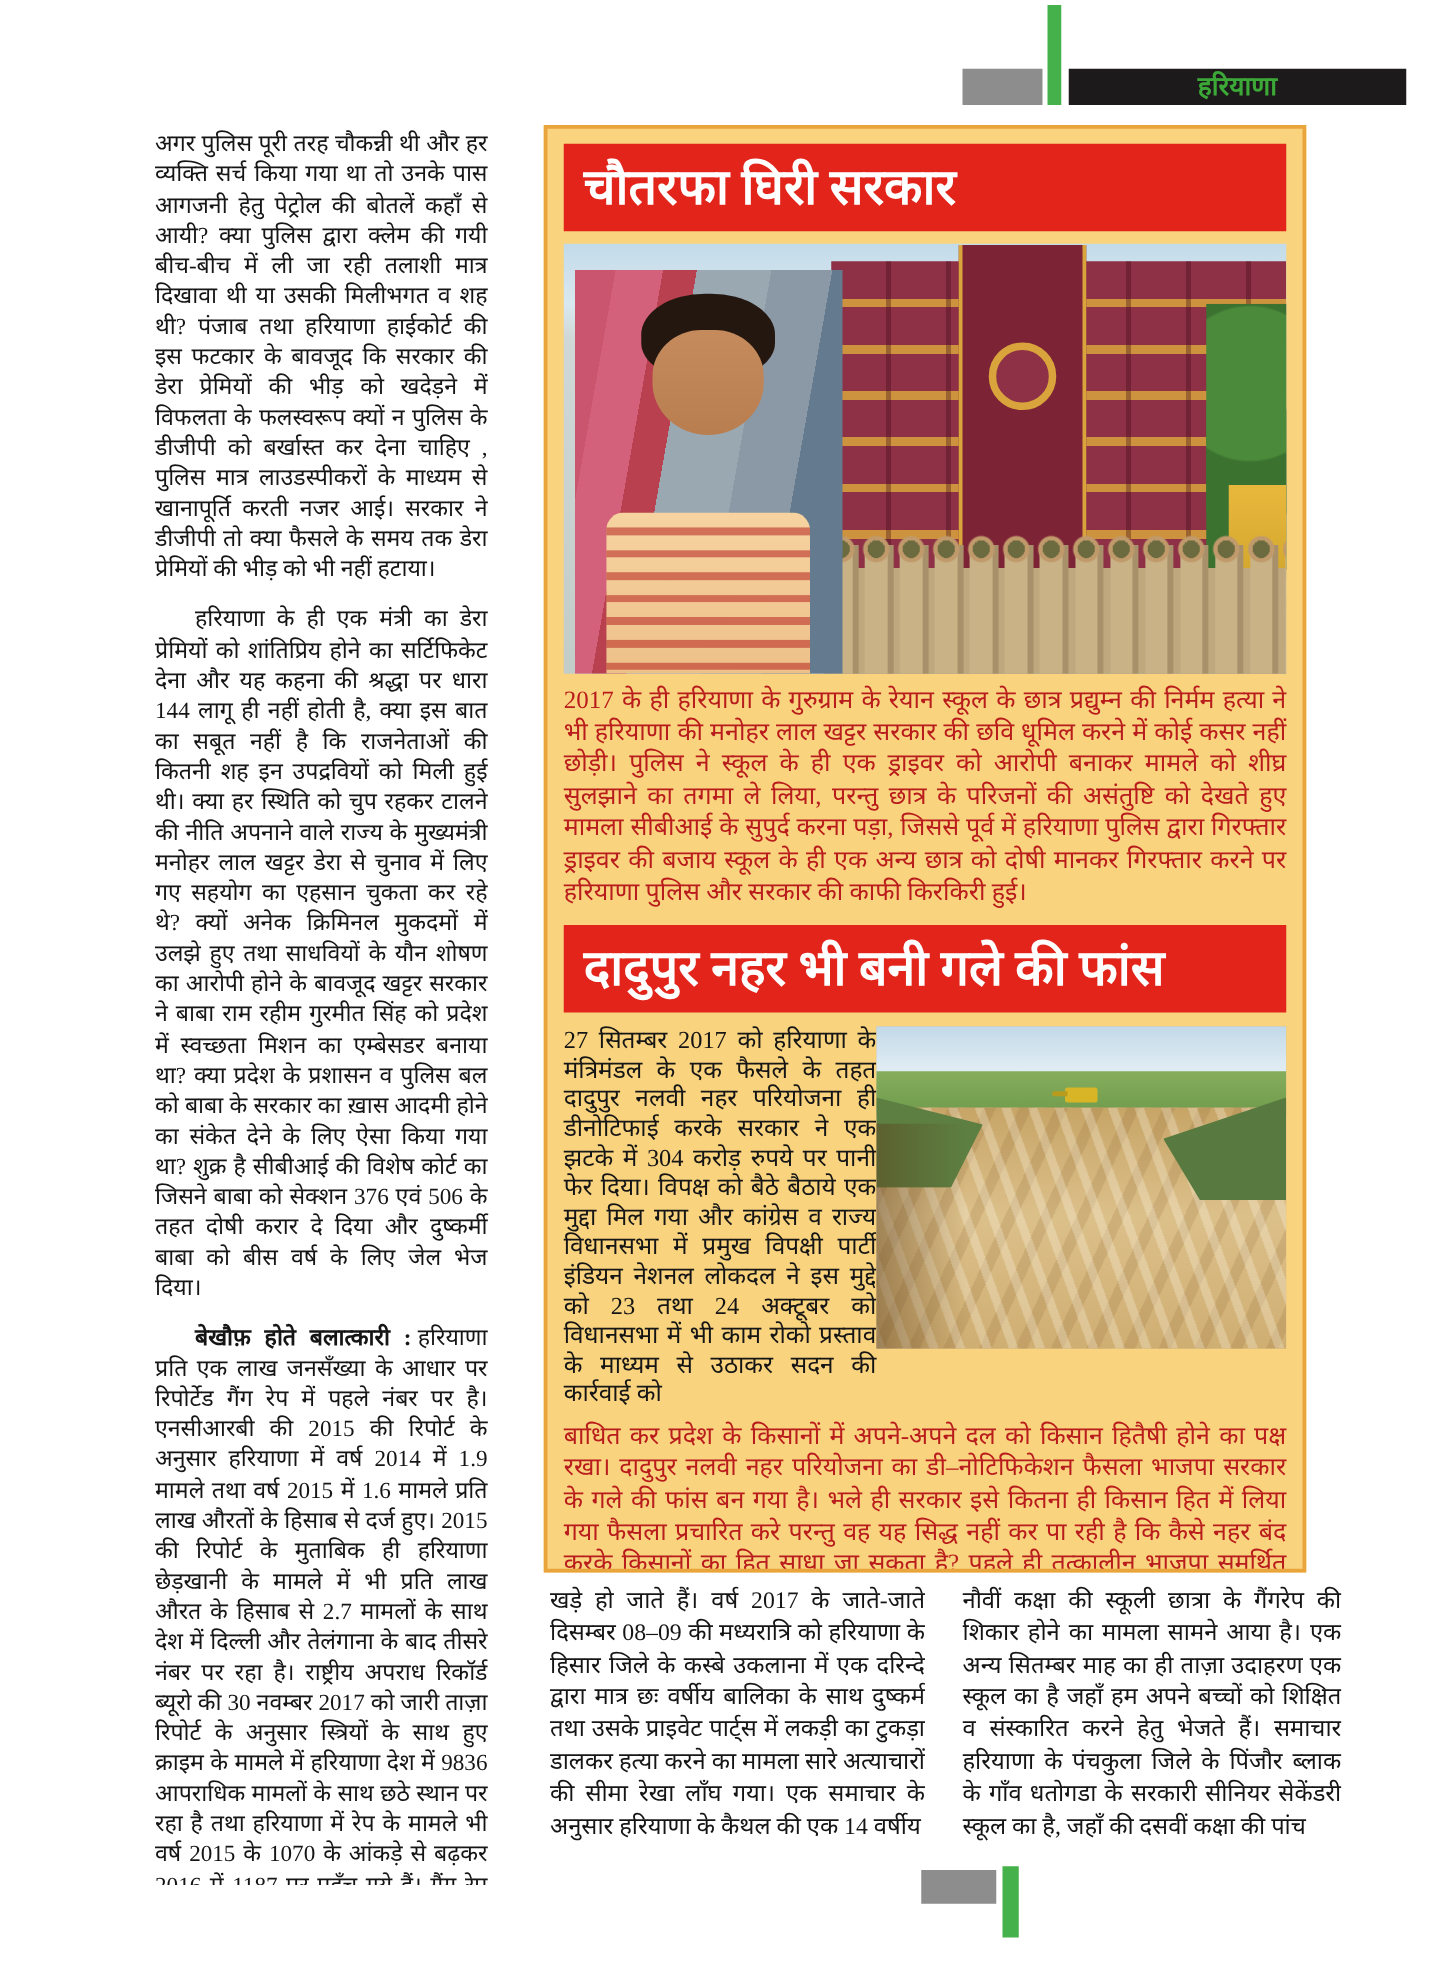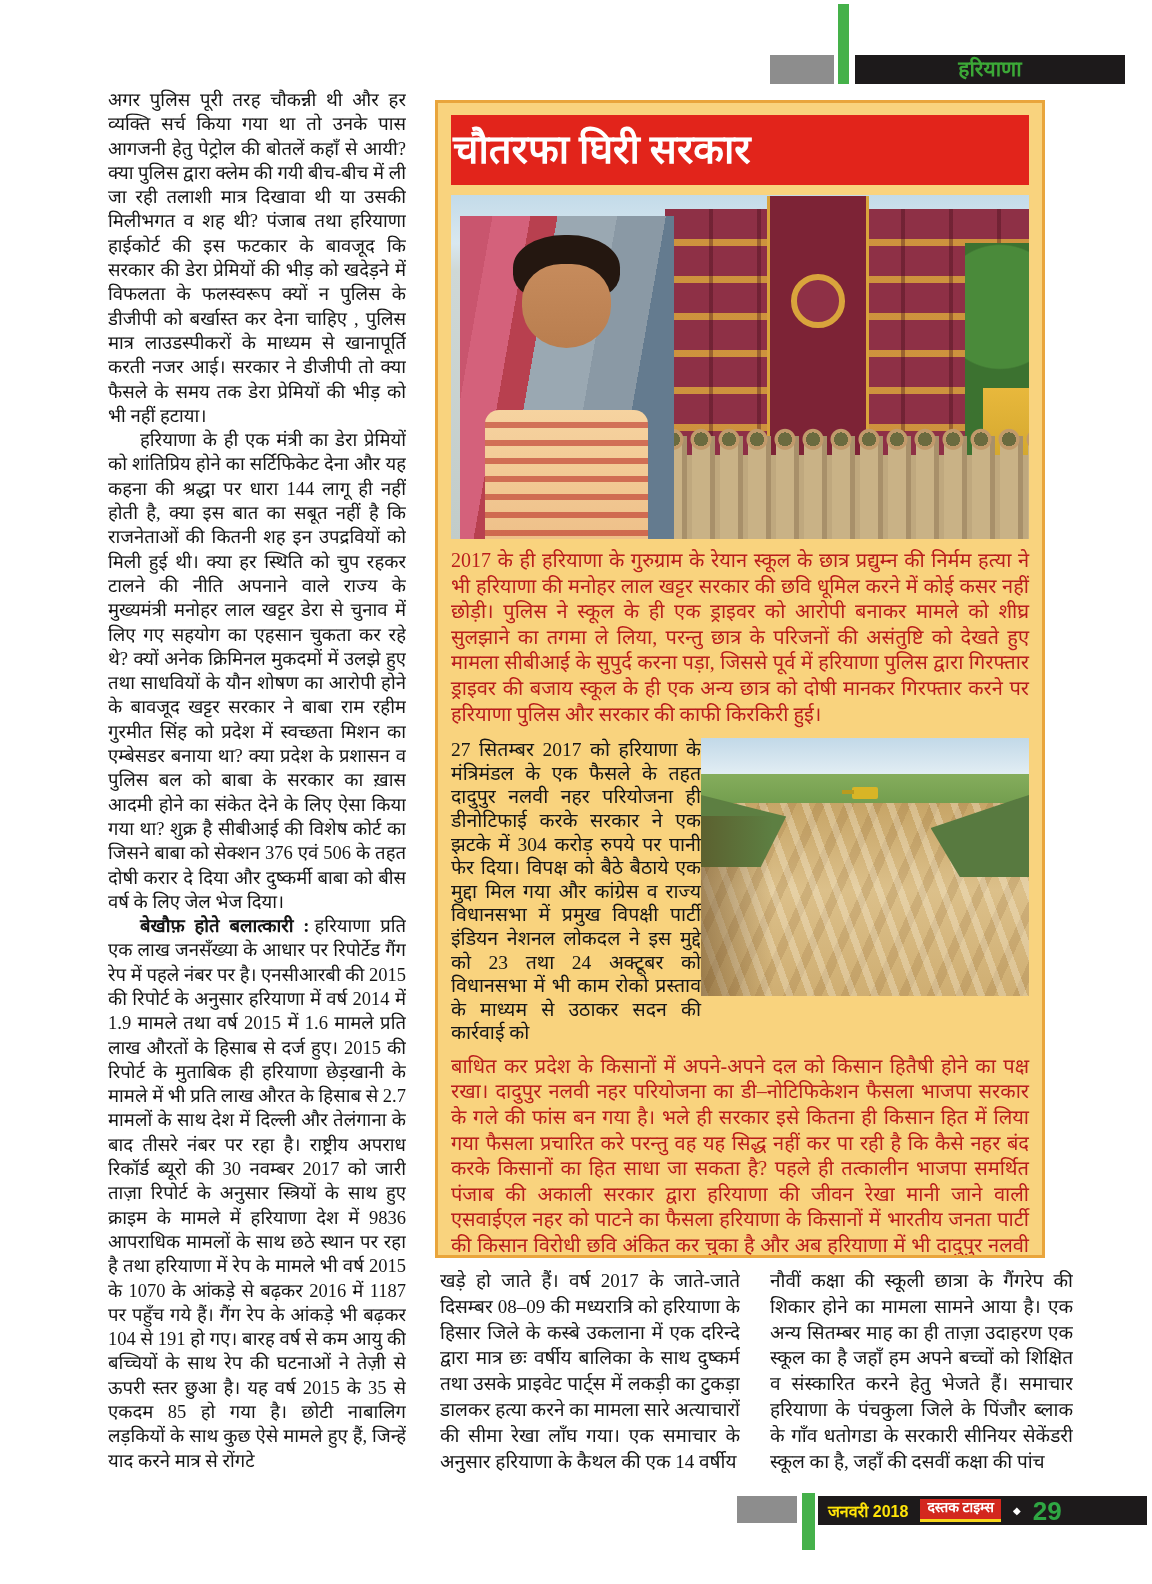--- a/index.html
+++ b/index.html
@@ -13,28 +13,28 @@
   
   .hdr-gray  { position:absolute; left:770px; top:55px; width:64px; height:29px; background:#8d8d8d; }
   .hdr-green { position:absolute; left:838px; top:4px;  width:11px; height:80px; background:#45b14a; }
   .hdr-black { position:absolute; left:855px; top:55px; width:270px; height:29px; background:#1d1a1b;
                display:flex; align-items:center; justify-content:center; }
   .hdr-black span { color:#3ca837; font-weight:bold; font-size:21px; line-height:1; }
 
   
   .left-col { position:absolute; left:108px; top:88px; width:298px; height:1420px;
               font-size:18.5px; line-height:24.3px; text-align:justify; overflow:hidden; }
-  .left-col p { margin:0; }
+  .left-col p { margin:16px; }
   .left-col p.ind { text-indent:32px; }
   .lead-bold { font-weight:bold; padding-right:5px; }
 
   
   .panel { position:absolute; left:435px; top:100px; width:610px; height:1158px;
            background:#f9d37e; border:3px solid #e9a53c; padding:12px 13px; overflow:hidden; }
-  .banner { background:#e2241b; height:70px; display:flex; align-items:center; padding-left:2px; }
+  .banner { background:#e2241b; height:70px; display:flex; align-items:center; padding-left:16px; }
   .banner span { color:#ffffff; font-weight:bold; font-size:40px; line-height:1; }
   .banner.second { margin-top:13px; }
   .story-body { font-size:20px; line-height:25.6px; text-align:justify; margin-top:9px; color:#b91c1c; }
 
   
   .collage { position:relative; height:344px; margin-top:10px; overflow:hidden;
              background:linear-gradient(180deg,#c3dbe9 0%,#d9e8f0 14%,#cfd8d6 22%,#c2ccc9 100%); }
   .school { position:absolute; left:37%; right:0; top:4%; height:74%; background:#8e3046; }
   .school-bands { position:absolute; inset:0;
       background:repeating-linear-gradient(180deg, rgba(0,0,0,0) 0 30px, #d9a43c 30px 37px); opacity:.85; }
@@ -144,20 +144,23 @@
       <div class="heads"></div>
       <div class="boy">
         <div class="boy-hair"></div>
         <div class="boy-face"></div>
         <div class="boy-shirt"></div>
       </div>
     </div>
 
     <p class="story-body">2017 के ही हरियाणा के गुरुग्राम के रेयान स्कूल के छात्र प्रद्युम्न की निर्मम हत्या ने भी हरियाणा की मनोहर लाल खट्टर सरकार की छवि धूमिल करने में कोई कसर नहीं छोड़ी। पुलिस ने स्कूल के ही एक ड्राइवर को आरोपी बनाकर मामले को शीघ्र सुलझाने का तगमा ले लिया, परन्तु छात्र के परिजनों की असंतुष्टि को देखते हुए मामला सीबीआई के सुपुर्द करना पड़ा, जिससे पूर्व में हरियाणा पुलिस द्वारा गिरफ्तार ड्राइवर की बजाय स्कूल के ही एक अन्य छात्र को दोषी मानकर गिरफ्तार करने पर हरियाणा पुलिस और सरकार की काफी किरकिरी हुई।</p>
 
+    <div class="banner second">
+      <span>दादुपुर नहर भी बनी गले की फांस</span>
+    </div>
 
     <div class="grid">
       <p class="txt">27 सितम्बर 2017 को हरियाणा के मंत्रिमंडल के एक फैसले के तहत दादुपुर नलवी नहर परियोजना ही डीनोटिफाई करके सरकार ने एक झटके में 304 करोड़ रुपये पर पानी फेर दिया। विपक्ष को बैठे बैठाये एक मुद्दा मिल गया और कांग्रेस व राज्य विधानसभा में प्रमुख विपक्षी पार्टी इंडियन नेशनल लोकदल ने इस मुद्दे को 23 तथा 24 अक्टूबर को विधानसभा में भी काम रोको प्रस्ताव के माध्यम से उठाकर सदन की कार्रवाई को</p>
       <div class="canal">
         <div class="c-sky"></div>
         <div class="c-field"></div>
         <div class="c-sand"></div>
         <div class="c-bank-l"></div>
         <div class="c-bank-r"></div>
         <div class="c-shadow"></div>
@@ -170,20 +173,14 @@
 
   <div class="bot-col c2">
     <p>खड़े हो जाते हैं। वर्ष 2017 के जाते-जाते दिसम्बर 08–09 की मध्यरात्रि को हरियाणा के हिसार जिले के कस्बे उकलाना में एक दरिन्दे द्वारा मात्र छः वर्षीय बालिका के साथ दुष्कर्म तथा उसके प्राइवेट पार्ट्स में लकड़ी का टुकड़ा डालकर हत्या करने का मामला सारे अत्याचारों की सीमा रेखा लाँघ गया। एक समाचार के अनुसार हरियाणा के कैथल की एक 14 वर्षीय</p>
   </div>
   <div class="bot-col c3">
     <p>नौवीं कक्षा की स्कूली छात्रा के गैंगरेप की शिकार होने का मामला सामने आया है। एक अन्य सितम्बर माह का ही ताज़ा उदाहरण एक स्कूल का है जहाँ हम अपने बच्चों को शिक्षित व संस्कारित करने हेतु भेजते हैं। समाचार हरियाणा के पंचकुला जिले के पिंजौर ब्लाक के गाँव धतोगडा के सरकारी सीनियर सेकेंडरी स्कूल का है, जहाँ की दसवीं कक्षा की पांच</p>
   </div>
 
   <div class="ftr-gray"></div>
   <div class="ftr-green"></div>
-  <div class="ftr-black">
-    <span class="issue">जनवरी 2018</span>
-    <span class="mag-logo">दस्तक टाइम्स</span>
-    <span class="diamond">◆</span>
-    <span class="pagenum">29</span>
-  </div>
 
 </div>
 
 </body></html>

